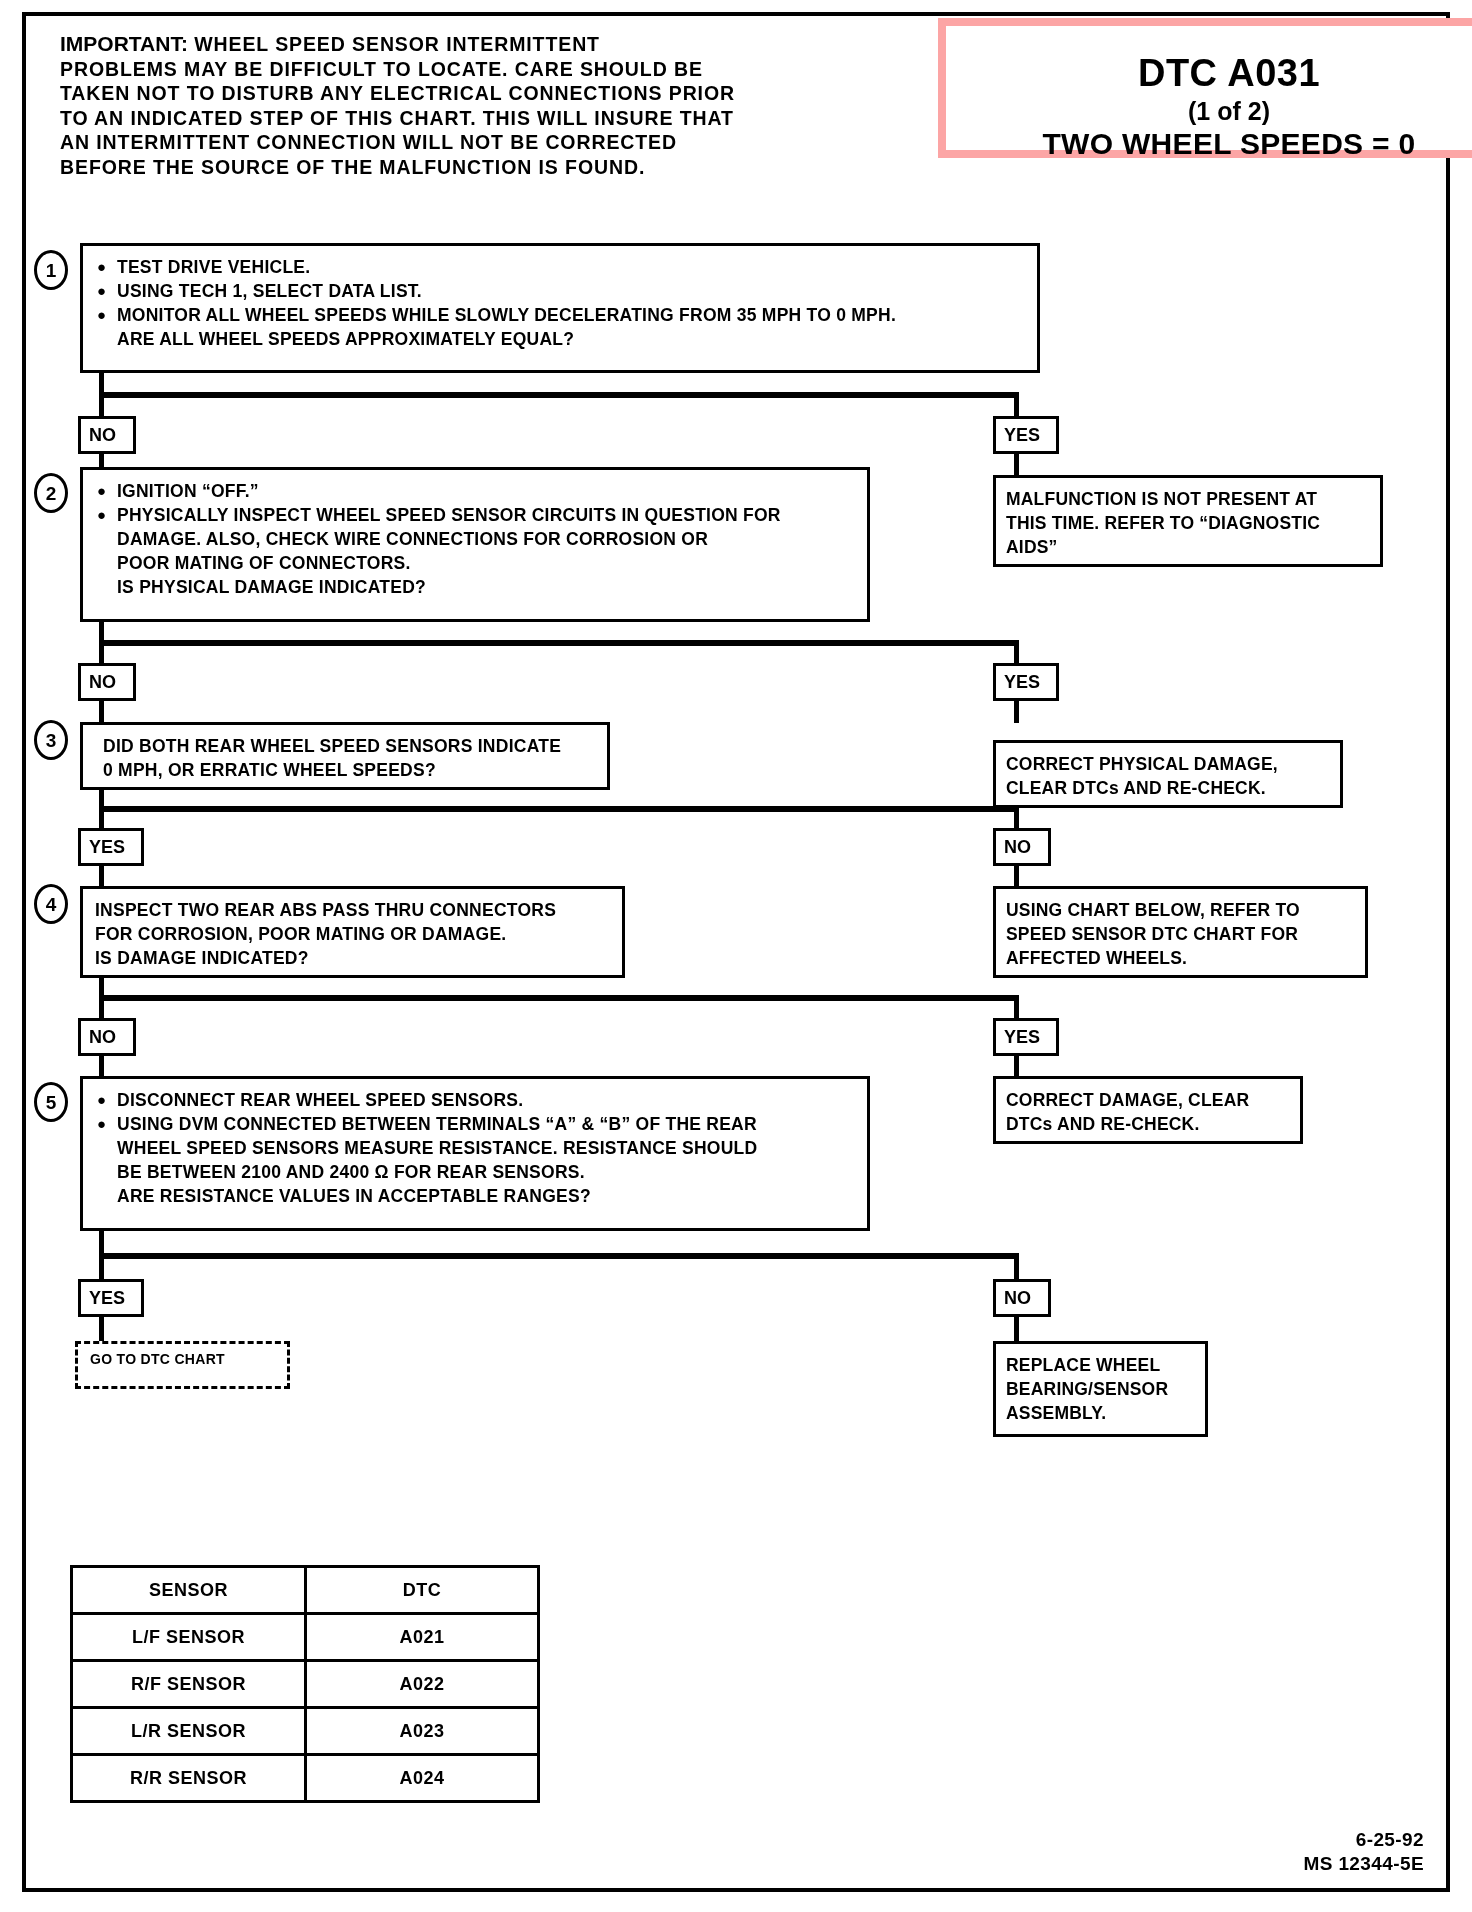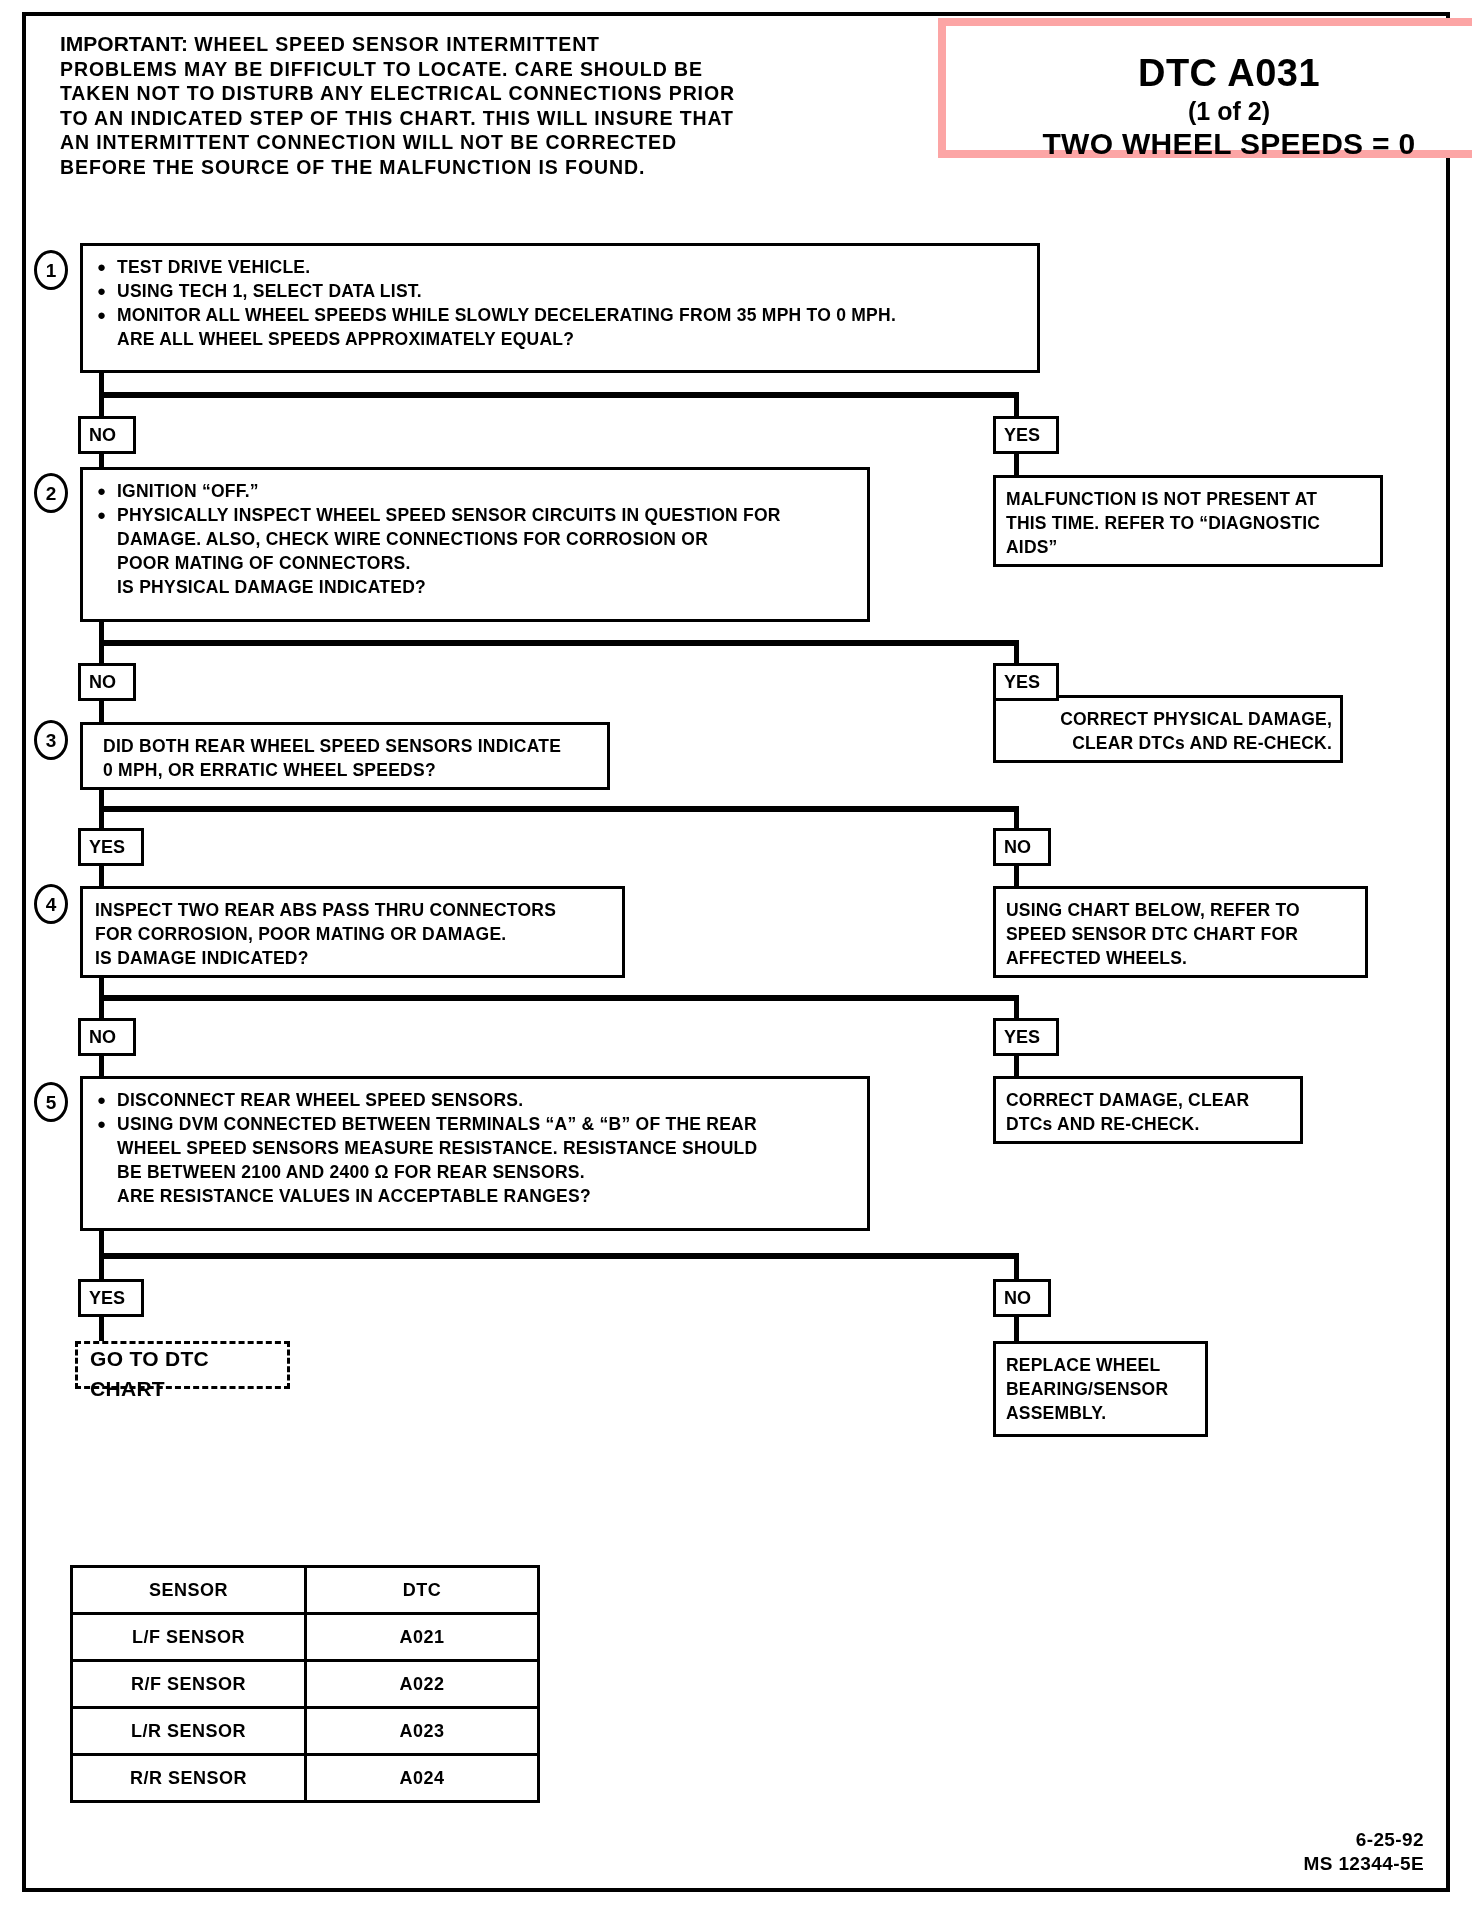--- a/index.html
+++ b/index.html
@@ -65,21 +65,21 @@
   .resbox{
     position:absolute;border:3px solid #000;box-sizing:border-box;background:#fff;
     font-size:17.5px;font-weight:700;line-height:24px;letter-spacing:0.2px;
     padding:9px 8px 8px 10px;
   }
   .resbox .ln{display:block;white-space:nowrap;}
 
   
   #goto-box{
     position:absolute;border:3px dashed #000;box-sizing:border-box;background:#fff;
-    font-size:21px;font-weight:700;line-height:30px;padding-left:12px;
+    font-size:14px;font-weight:700;line-height:30px;padding-left:12px;
     letter-spacing:0.3px;
   }
 
   
   .vline{position:absolute;background:#000;width:5px;}
   .hline{position:absolute;background:#000;height:6px;}
 
   
   #dtc-table{
     position:absolute;left:70px;top:1565px;width:470px;
@@ -175,21 +175,21 @@
 
 <div class="vline" style="left:99px;top:622px;height:24px;"></div>
 <div class="hline" style="left:99px;top:640px;width:920px;"></div>
 <div class="vline" style="left:99px;top:640px;height:25px;"></div>
 <div class="vline" style="left:1014px;top:640px;height:25px;"></div>
 <div class="chip" style="left:78px;top:663px;width:58px;">NO</div>
 <div class="chip" style="left:993px;top:663px;width:66px;">YES</div>
 <div class="vline" style="left:99px;top:699px;height:24px;"></div>
 <div class="vline" style="left:1014px;top:699px;height:24px;"></div>
 
-<div class="resbox" style="left:993px;top:695px;width:350px;height:68px;text-align:right;">
+<div class="resbox" style="left:993px;top:740px;width:350px;height:68px;">
   <span class="ln">CORRECT PHYSICAL DAMAGE,</span>
   <span class="ln">CLEAR DTCs AND RE-CHECK.</span>
 </div>
 
 <div class="stepnum" style="left:34px;top:720px;">3</div>
 <div class="stepbox" style="left:80px;top:722px;width:530px;height:68px;">
   <div class="pad" style="padding-left:20px;">
     <div>DID BOTH REAR WHEEL SPEED SENSORS INDICATE</div>
     <div>0 MPH, OR ERRATIC WHEEL SPEEDS?</div>
   </div>

